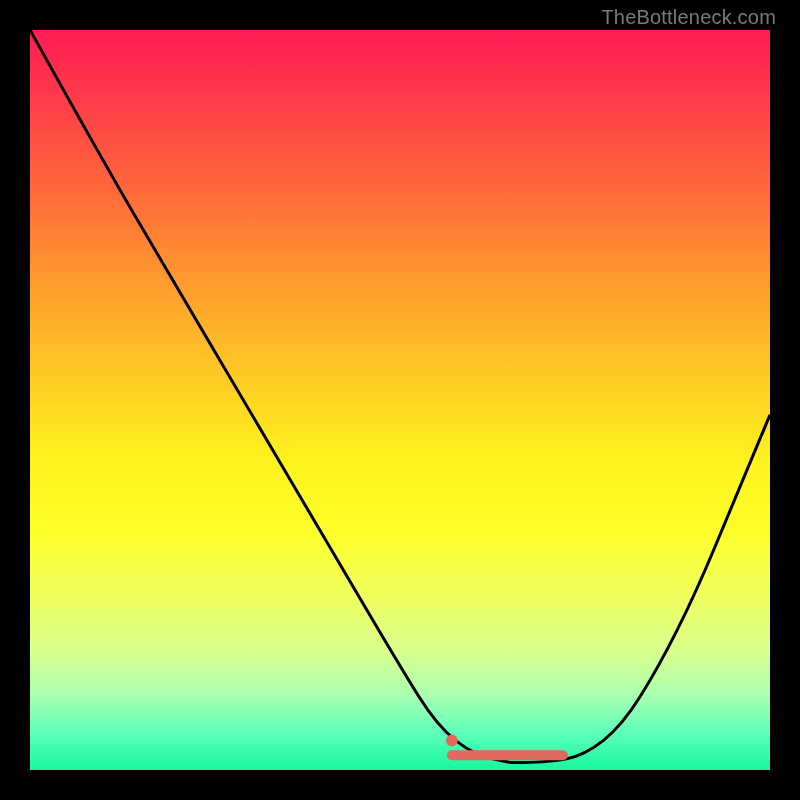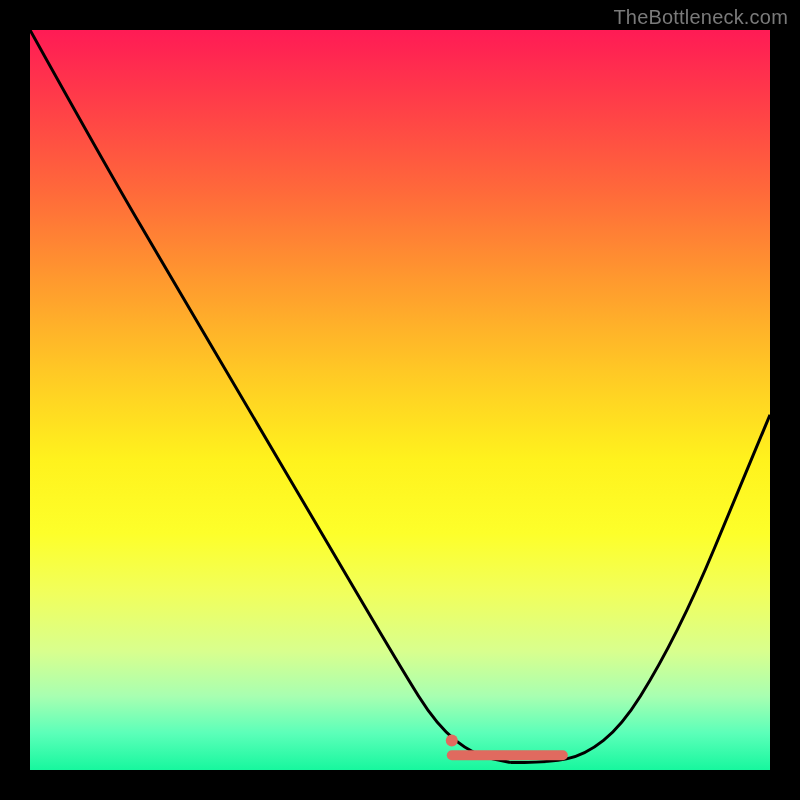--- a/index.html
+++ b/index.html
@@ -41,21 +41,21 @@
   .curves {
     position: absolute;
     left: 0;
     top: 0;
     width: 740px;
     height: 740px;
   }
   .watermark {
     position: absolute;
     top: 6px;
-    right: 12px;
+    right: 24px;
     color: #7a7a7a;
     font-size: 20px;
     font-weight: 500;
     letter-spacing: 0.2px;
     user-select: none;
   }
 </style>
 </head>
 <body>
 

